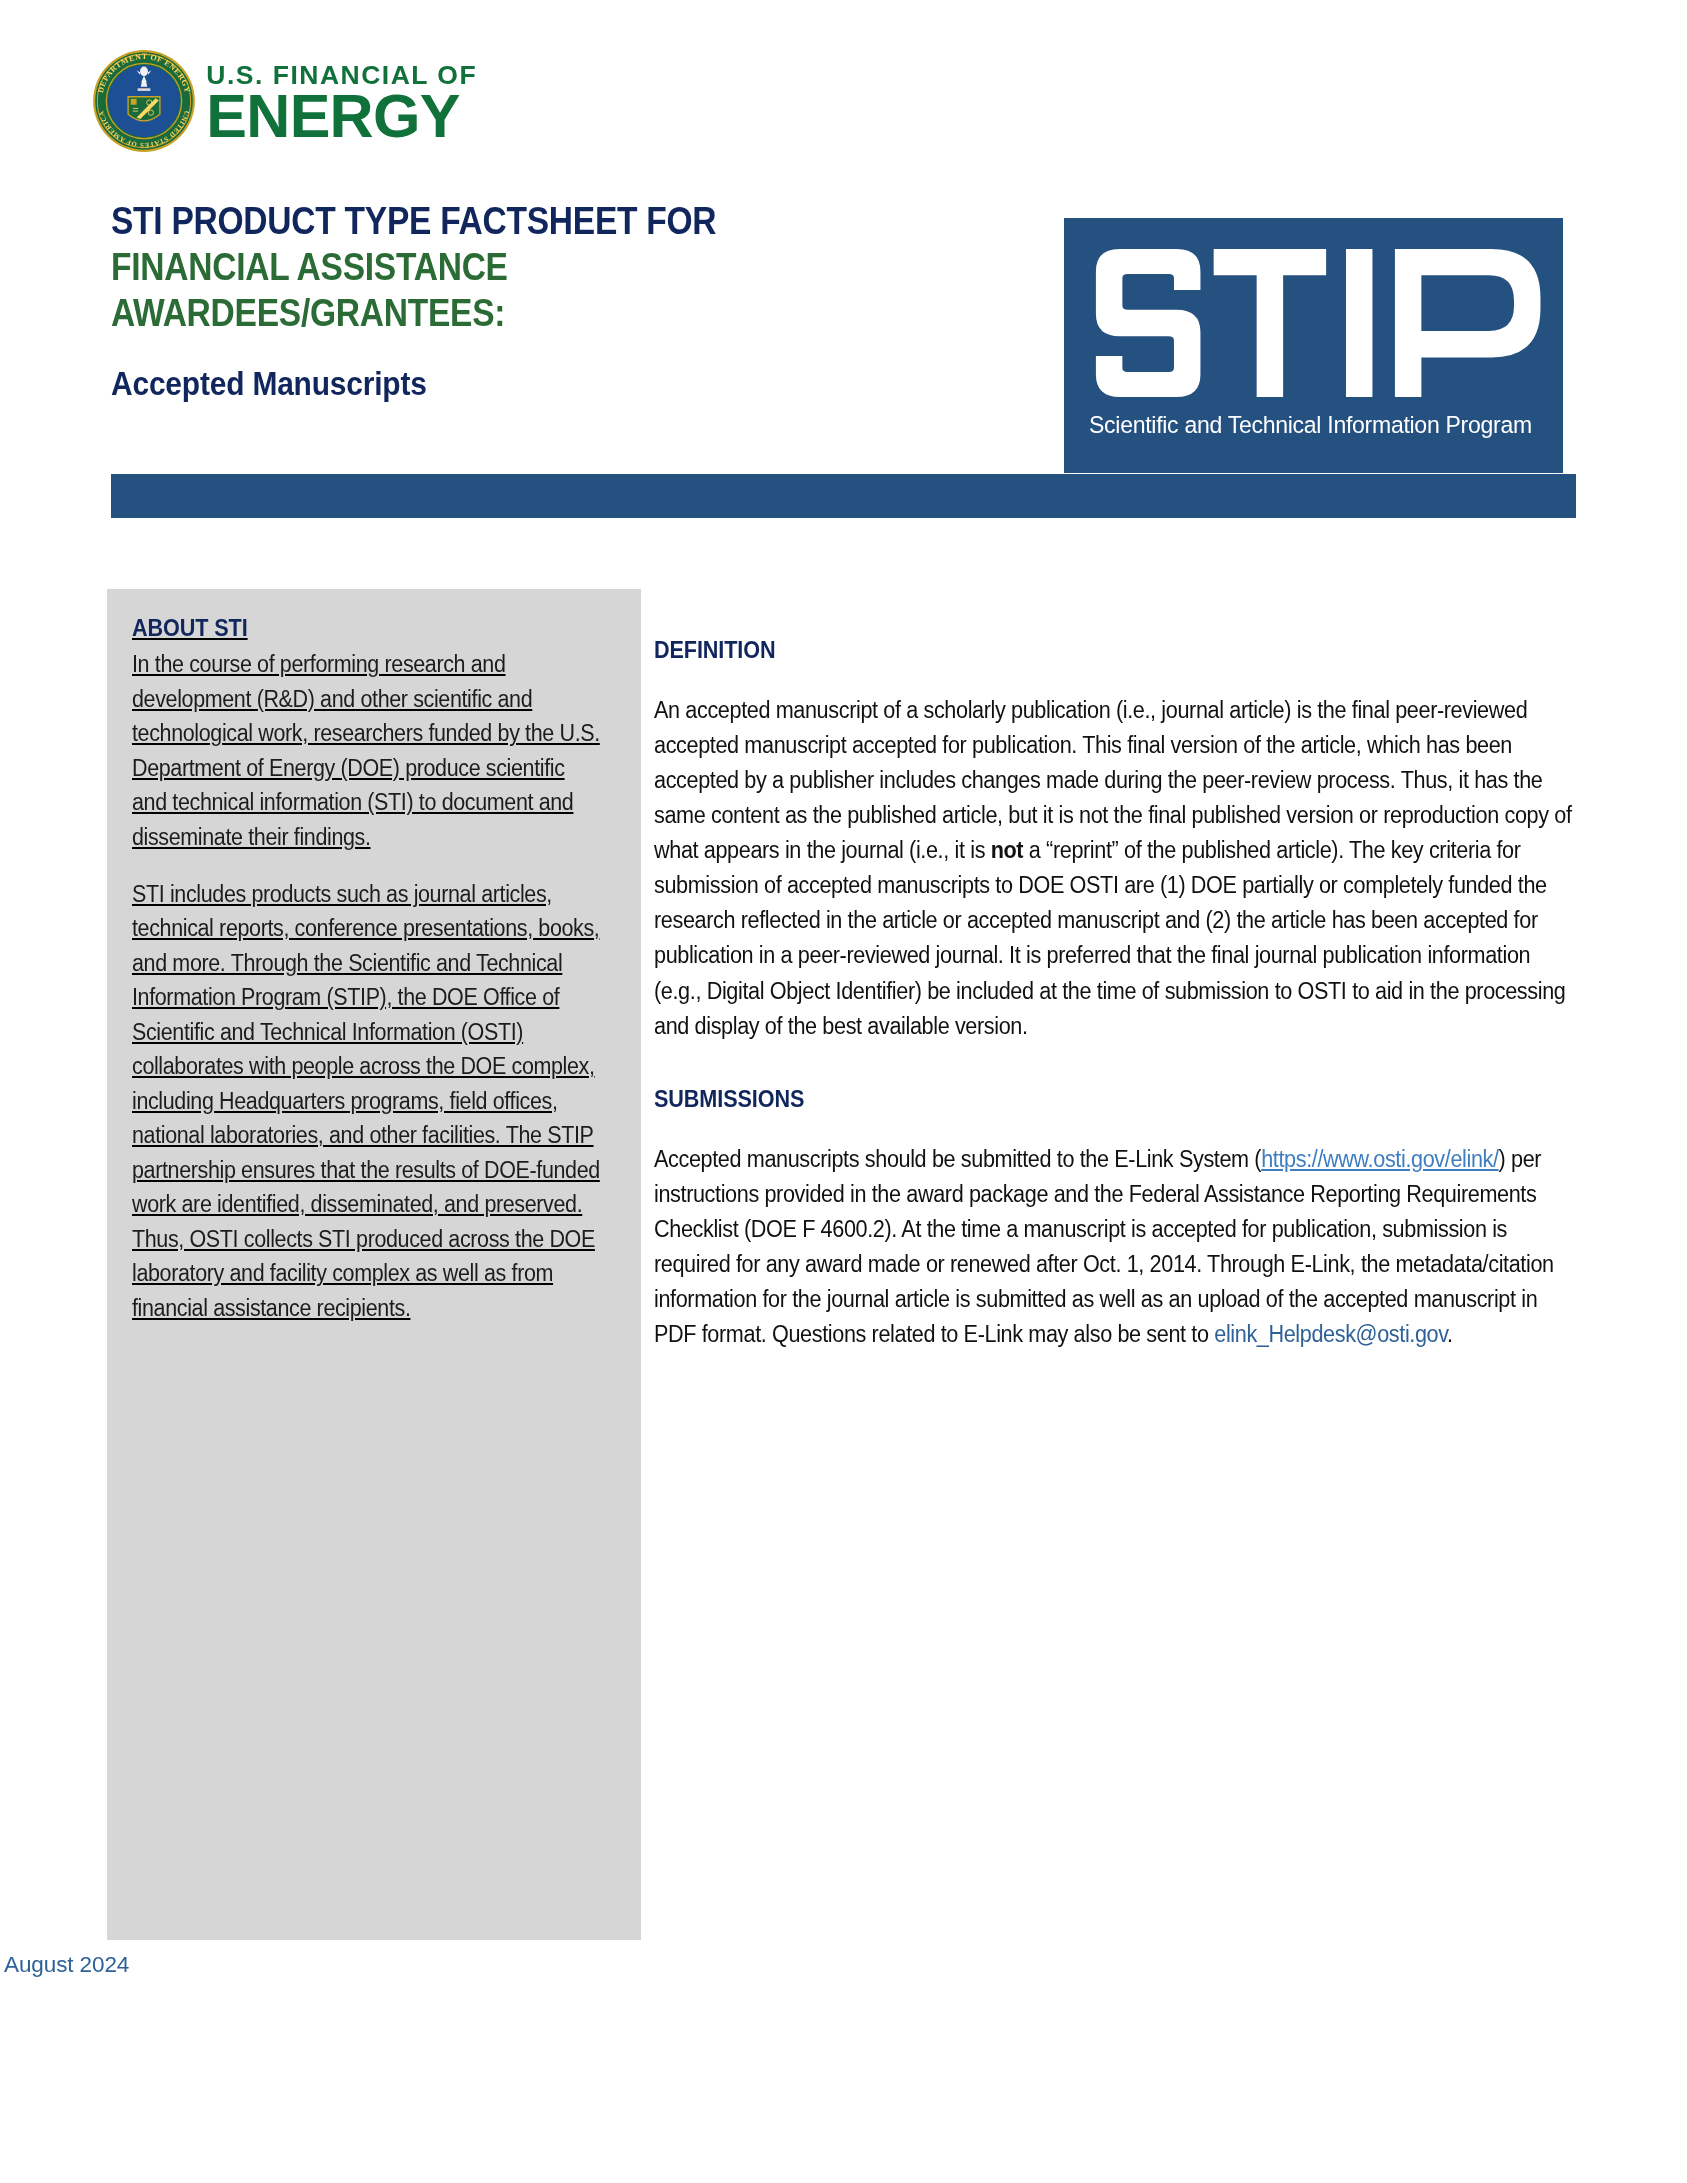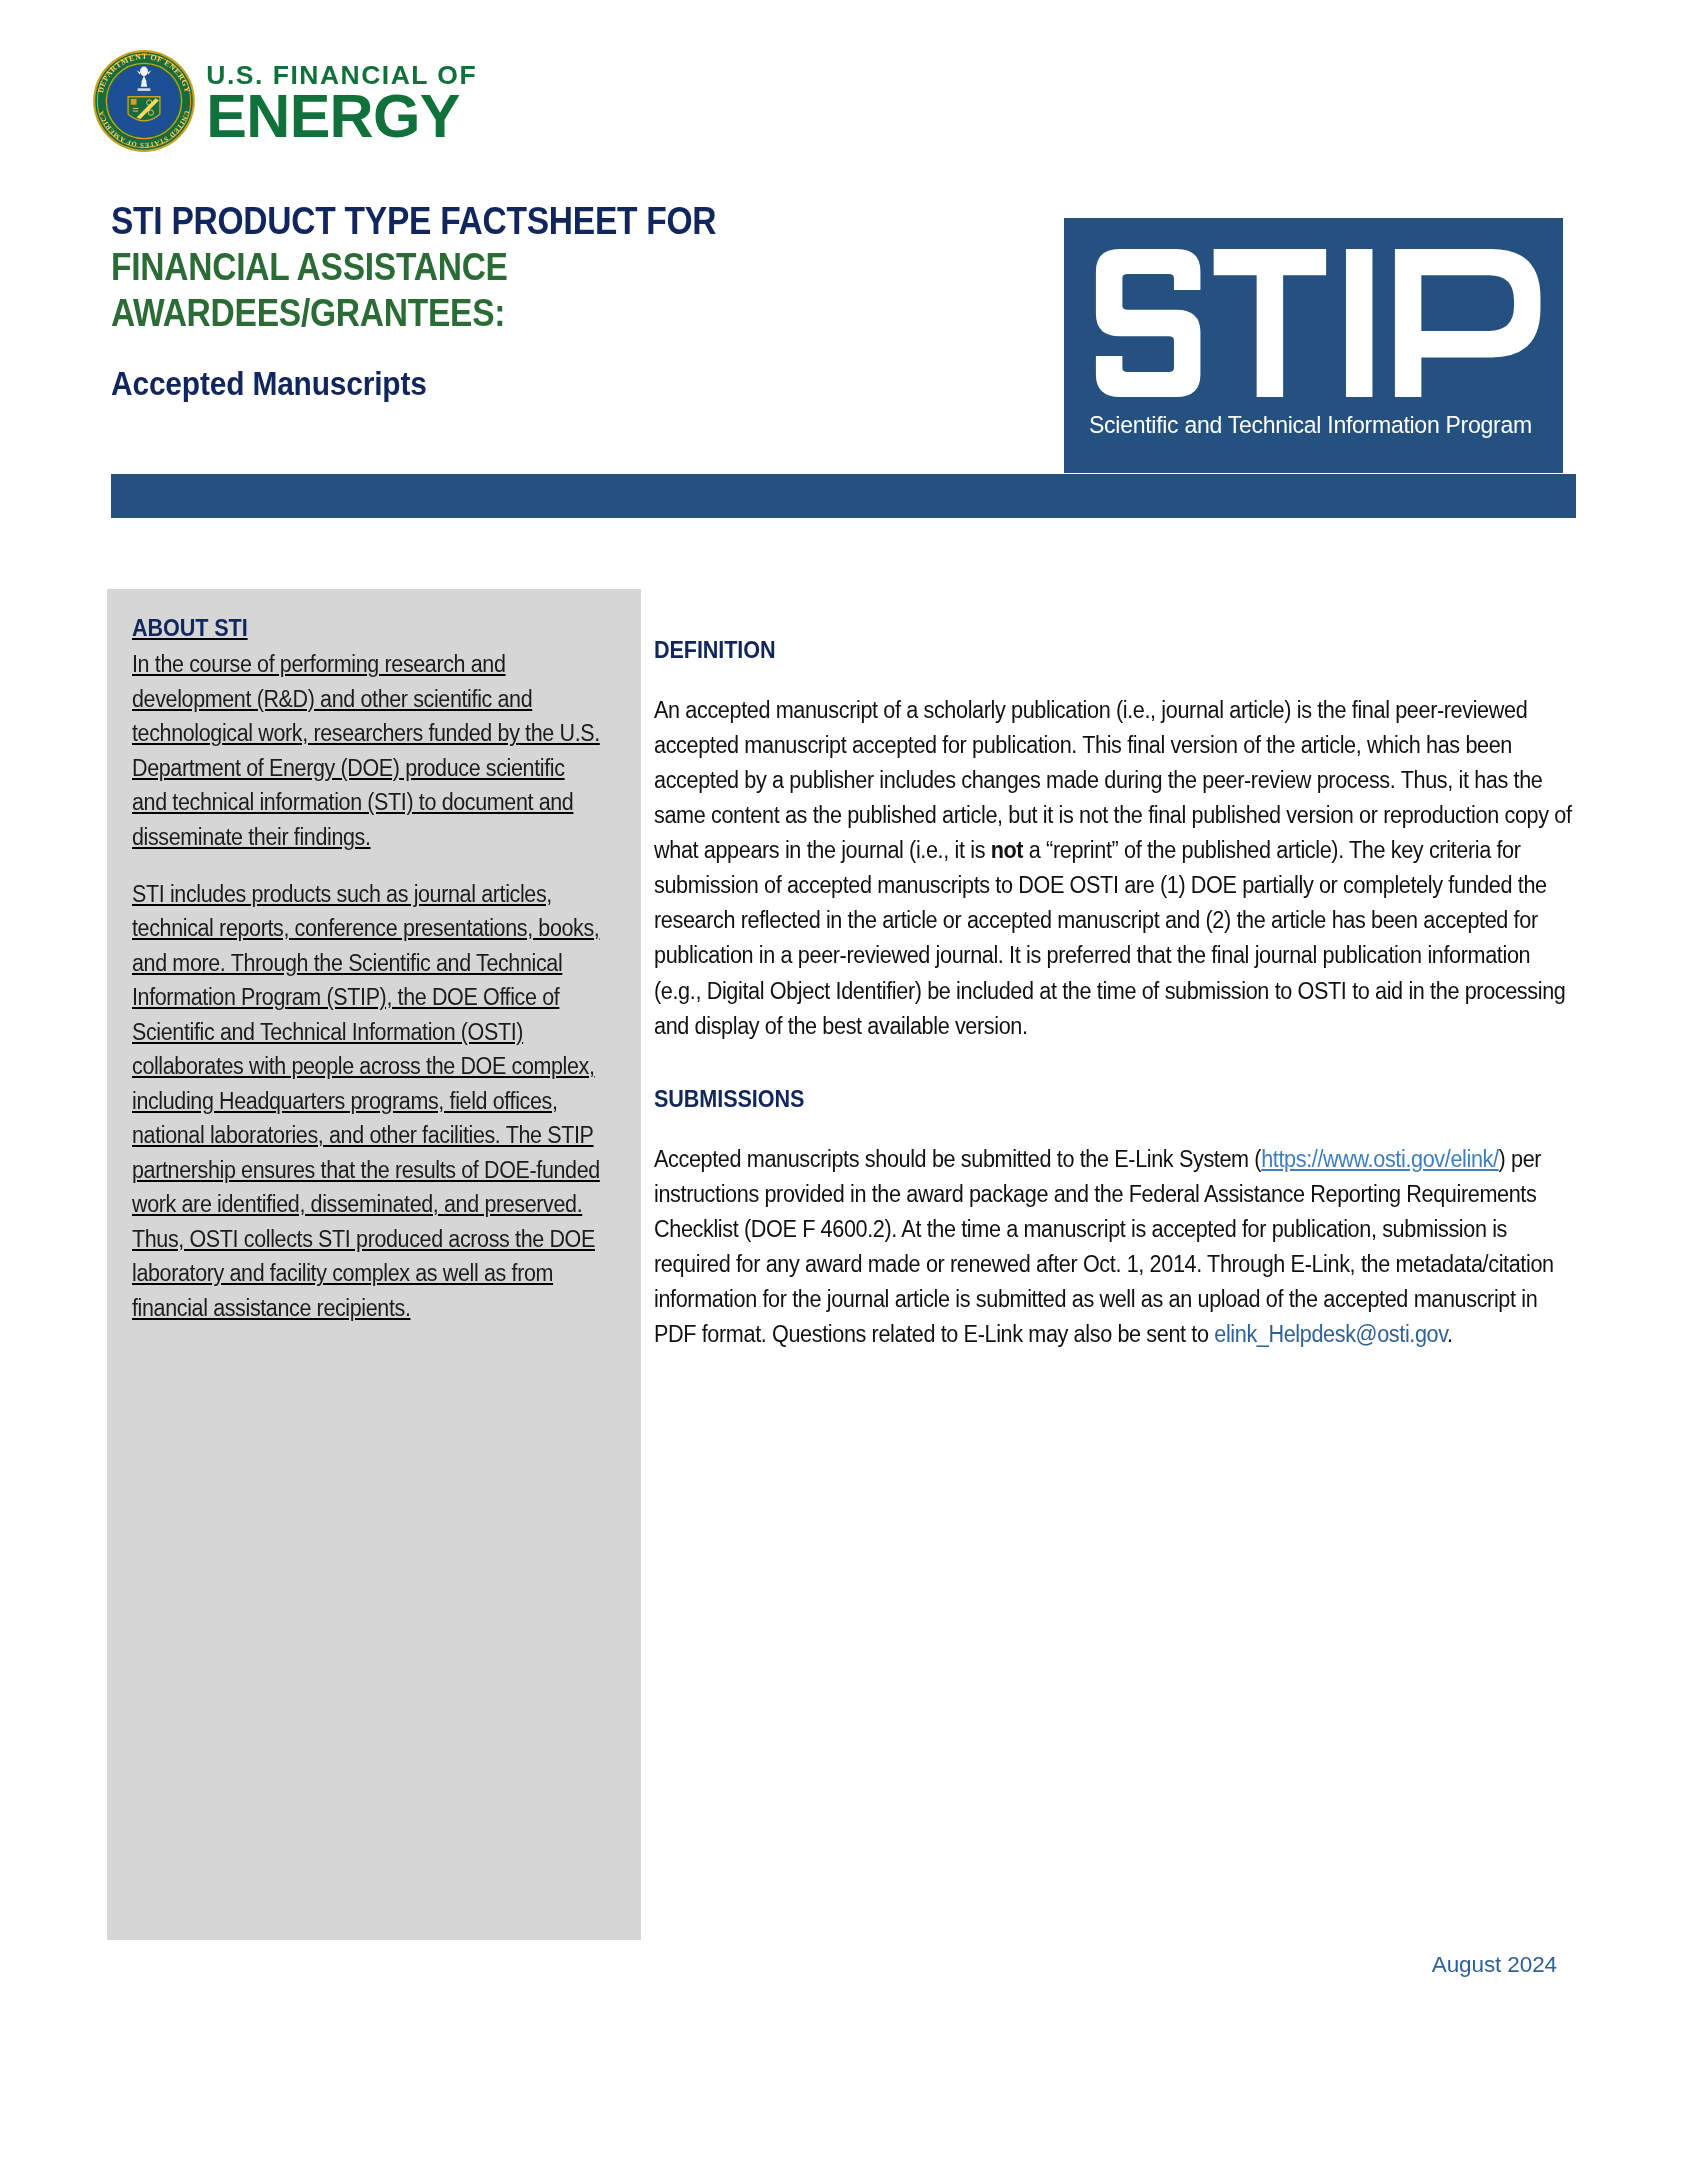--- a/index.html
+++ b/index.html
@@ -200,24 +200,24 @@
     text-decoration: underline;
   }
   a.mail-link {
     color: #2f6199;
     text-decoration: none;
   }
 
   
   .footer-date {
     position: absolute;
-    left: 12px;
+    left: 4px;
     top: 1952px;
     width: 1545px;
-    text-align: right;
+    text-align: left;
     font-family: "Liberation Sans", sans-serif;
     font-size: 22.5px;
     color: #2f6199;
     letter-spacing: -0.1px;
   }
 </style>
 </head>
 <body>
 
 <div class="page">

